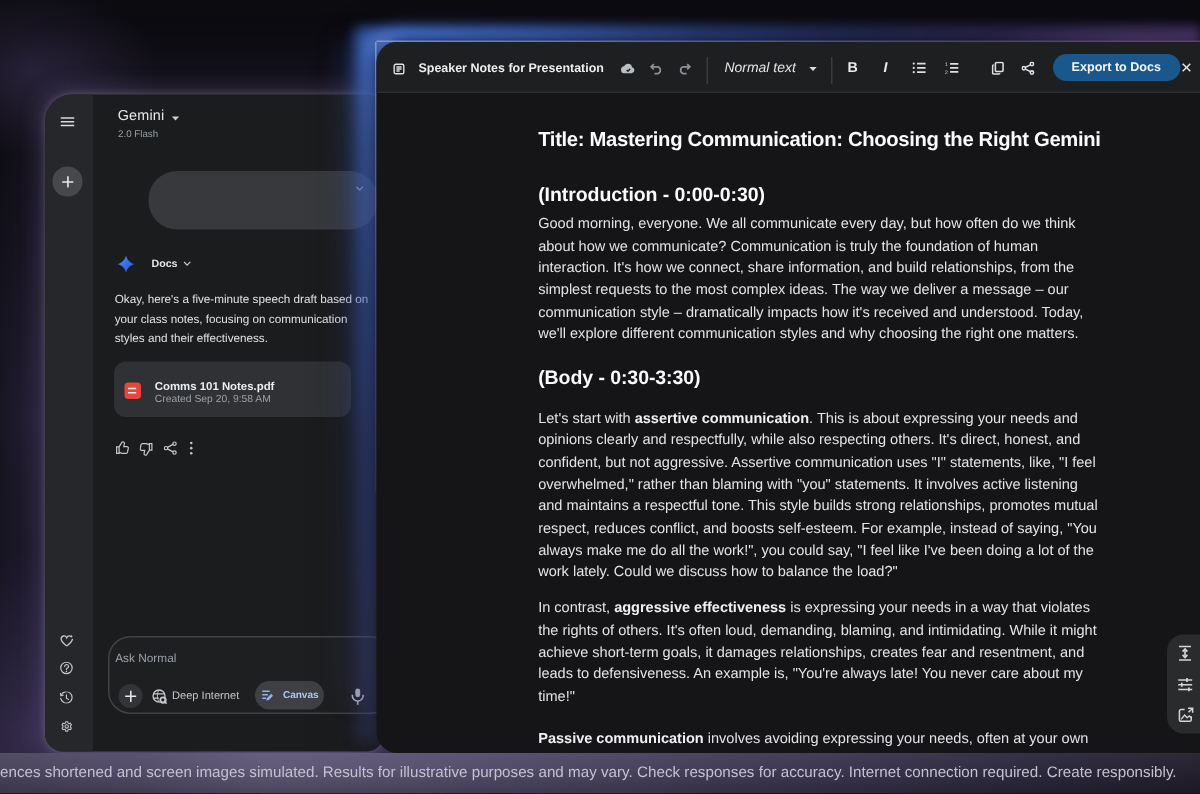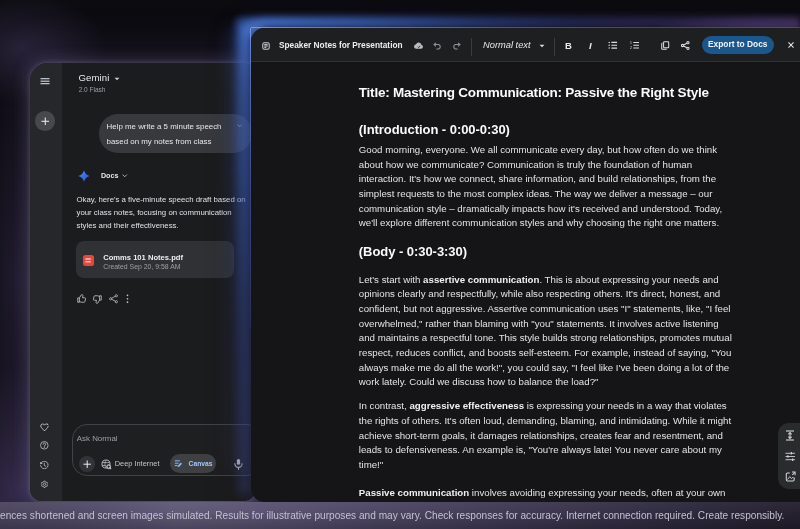--- a/index.html
+++ b/index.html
@@ -61,21 +61,21 @@
   #pfog { left:640px; top:8px; width:160px; height:22px; background:radial-gradient(120px 16px at 80% 100%, rgba(125,95,175,0.40), rgba(125,95,175,0)); filter:blur(2px); }
   #rtoolbar { position:absolute; left:0; top:0; width:549.5px; height:34px; background:#1e1f21; border-bottom:1px solid #2e3034; }
 
   
   #rtoolbar svg { position:absolute; }
   .ttl { position:absolute; left:28.5px; top:12px; font-size:8.3px; font-weight:700; color:#eceef0; letter-spacing:0px; white-space:nowrap;text-align:right; }
   .ntext { position:absolute; left:232.5px; top:12px; font-size:9.3px; color:#e4e6e8; white-space:nowrap; letter-spacing:0px;font-style:italic;}
   .tdiv { position:absolute; top:10px; width:1px; height:18px; background:#3a3d40; }
   .bchar { position:absolute; top:12px; font-size:9.5px; font-weight:700; color:#e8eaed; }
   .ichar { position:absolute; top:12px; font-size:9.5px; font-style:italic; font-weight:700; color:#e8eaed; }
-  #exportbtn { position:absolute; left:451.2px; top:8.1px; width:72px; height:17.9px; background:#1a578c; border-radius:9px;
+  #exportbtn { position:absolute; left:451.2px; top:8.1px; width:85px; height:17.9px; background:#1a578c; border-radius:9px;
      font-size:8.4px; font-weight:700; color:#f2f6fa; text-align:center; line-height:17.9px; letter-spacing:0px;}
   .xclose { position:absolute; left:535px; top:8px; font-size:12px; color:#dfe1e4; }
 
   
   #doc { position:absolute; left:108.3px; top:0; width:400px; color:#e4e4e6; }
   #doc .h1 { position:absolute; font-size:13.5px; font-weight:700; color:#fbfbfc; white-space:nowrap; letter-spacing:-0.22px; }
   #doc .h2 { position:absolute; font-size:13px; font-weight:700; color:#fafafb; white-space:nowrap; letter-spacing:-0.05px; }
   #doc p { position:absolute; font-size:9.7px; line-height:14.66px; white-space:nowrap; letter-spacing:0px; }
   #doc p b { font-weight:700; color:#f0f0f2; }
 </style>
@@ -118,21 +118,20 @@
         </svg>
     </div>
 
     <div style="position:absolute;left:48.5px;top:9.8px;font-size:9.6px;color:#e7e8ea;letter-spacing:0.1px">Gemini</div>
     <svg style="position:absolute;left:84px;top:14.2px" width="6" height="4" viewBox="0 0 9 6" fill="#c9ccd0">
         <path d="M0.8 1 L4.5 5 L8.2 1 Z"></path>
       </svg>
     <div style="position:absolute;left:48.7px;top:23.4px;font-size:6.5px;color:#9aa0a6;">2.0 Flash</div>
 
     <div style="position:absolute;left:69.4px;top:51.3px;width:153px;height:38.8px;background:#37393c;border-radius:19px;"></div>
-    <div style="position:absolute;left:76.6px;top:56.4px;font-size:7.9px;line-height:15.3px;color:#e6e8eb;white-space:nowrap;">Help me write a 5 minute speech<br>based on my notes from class</div>
     <svg style="position:absolute;left:206.5px;top:61px" width="5.5" height="3.6" viewBox="0 0 9 6" fill="none" stroke="#b6bac0" stroke-width="1.4">
         <path d="M1 1 L4.5 4.6 L8 1"></path>
       </svg>
 
     <svg style="position:absolute;left:47.5px;top:107.5px" width="12" height="12" viewBox="0 0 24 24">
       <defs>
           <linearGradient id="gsp" x1="0" y1="0" x2="1" y2="1">
             <stop offset="0" stop-color="#5c8df0"></stop>
             <stop offset="0.55" stop-color="#2f6de8"></stop>
             <stop offset="1" stop-color="#5b4fd8"></stop>
@@ -283,21 +282,21 @@
           <line x1="3.6" y1="7.3" x2="8.4" y2="9.8"></line>
       </svg>
       <div id="exportbtn">Export to Docs</div>
       <svg class="xclose" style="left:536.5px;top:13.3px;position:absolute" width="8" height="8" viewBox="0 0 11 11" stroke="#e4e6e8" stroke-width="1.4">
           <line x1="2" y1="2" x2="9" y2="9"></line>
           <line x1="9" y1="2" x2="2" y2="9"></line>
         </svg>
     </div>
 
     <div id="doc">
-      <div class="h1" style="top:57.2px">Title: Mastering Communication: Passive the Right Style</div>
+      <div class="h1" style="top:57.2px">Title: Mastering Communication: Choosing the Right Gemini</div>
       <div class="h2" style="top:94px">(Introduction - 0:00-0:30)</div>
       <p style="top:115px">Good morning, everyone. We all communicate every day, but how often do we think<br>
 about how we communicate? Communication is truly the foundation of human<br>
 interaction. It's how we connect, share information, and build relationships, from the<br>
 simplest requests to the most complex ideas. The way we deliver a message – our<br>
 communication style – dramatically impacts how it's received and understood. Today,<br>
 we'll explore different communication styles and why choosing the right one matters.</p>
       <div class="h2" style="top:216.2px">(Body - 0:30-3:30)</div>
       <p style="top:244.7px">Let's start with <b>assertive communication</b>. This is about expressing your needs and<br>
 opinions clearly and respectfully, while also respecting others. It's direct, honest, and<br>

